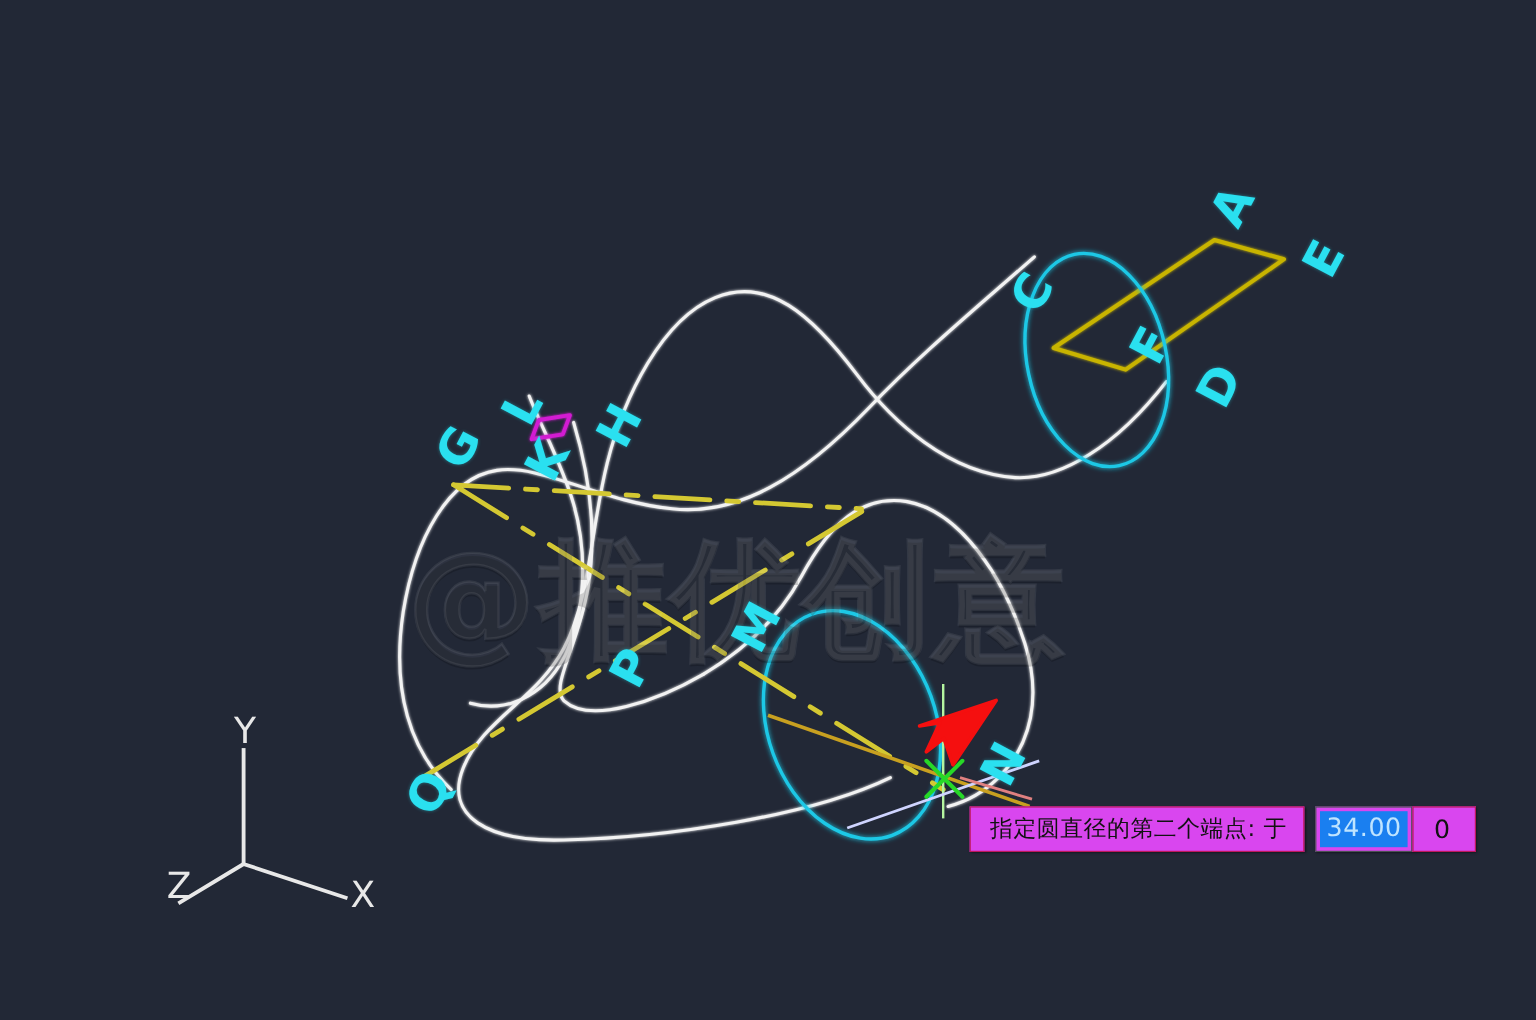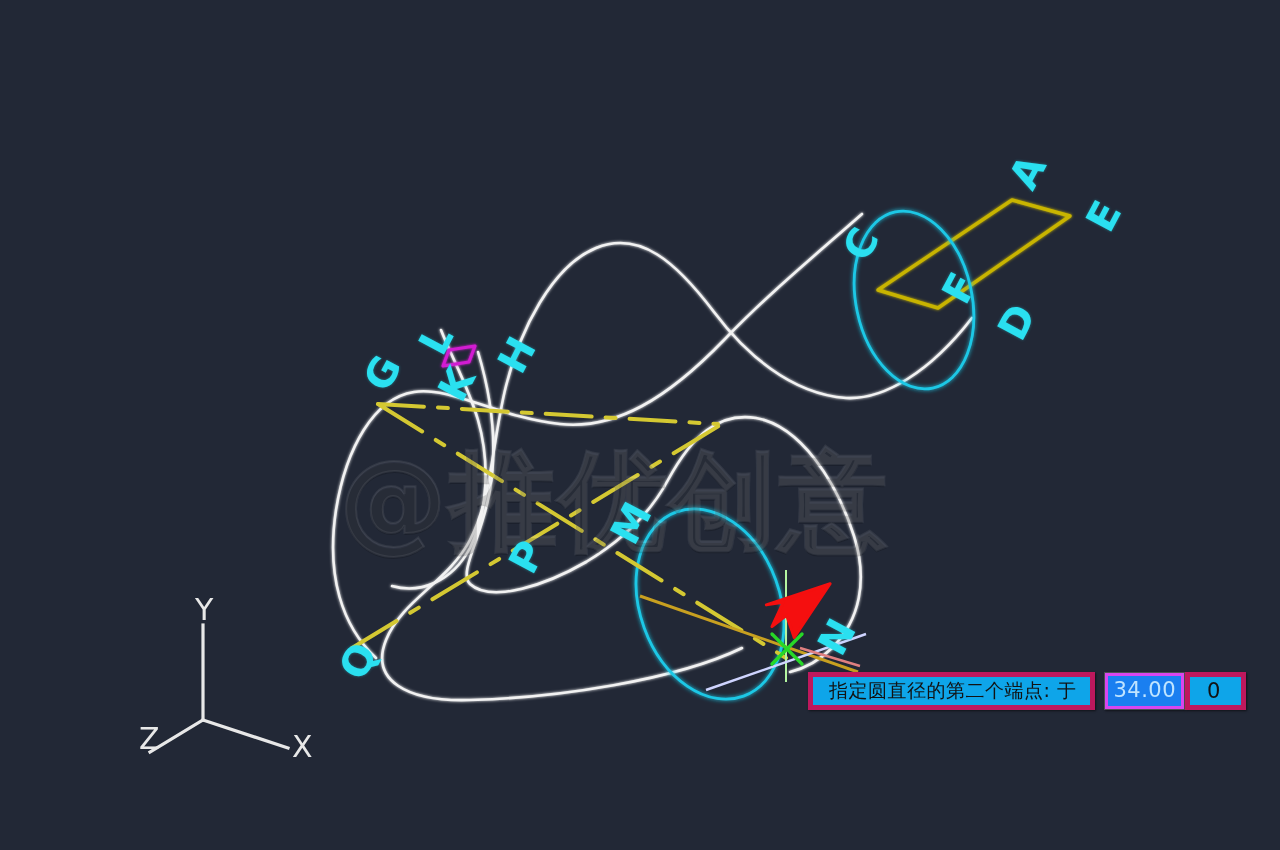--- a/index.html
+++ b/index.html
@@ -58,22 +58,22 @@
   #dyn-input {
     position: absolute;
     left: 808px;
     top: 672px;
     display: flex;
     align-items: stretch;
     height: 38px;
     font-family: "DejaVu Sans", sans-serif;
   }
   .dyn-box {
-    background: #0ea5e9;
-    border: 5px solid #be185d;
+    background: #d946ef;
+    border: 1px solid #be185d;
     box-shadow: 1px 1px 2px rgba(0,0,0,0.55);
     display: flex;
     align-items: center;
     box-sizing: border-box;
   }
   #dyn-prompt {
     padding: 0 14px 0 16px;
     font-size: 19px;
     color: #121212;
     font-weight: 500;

